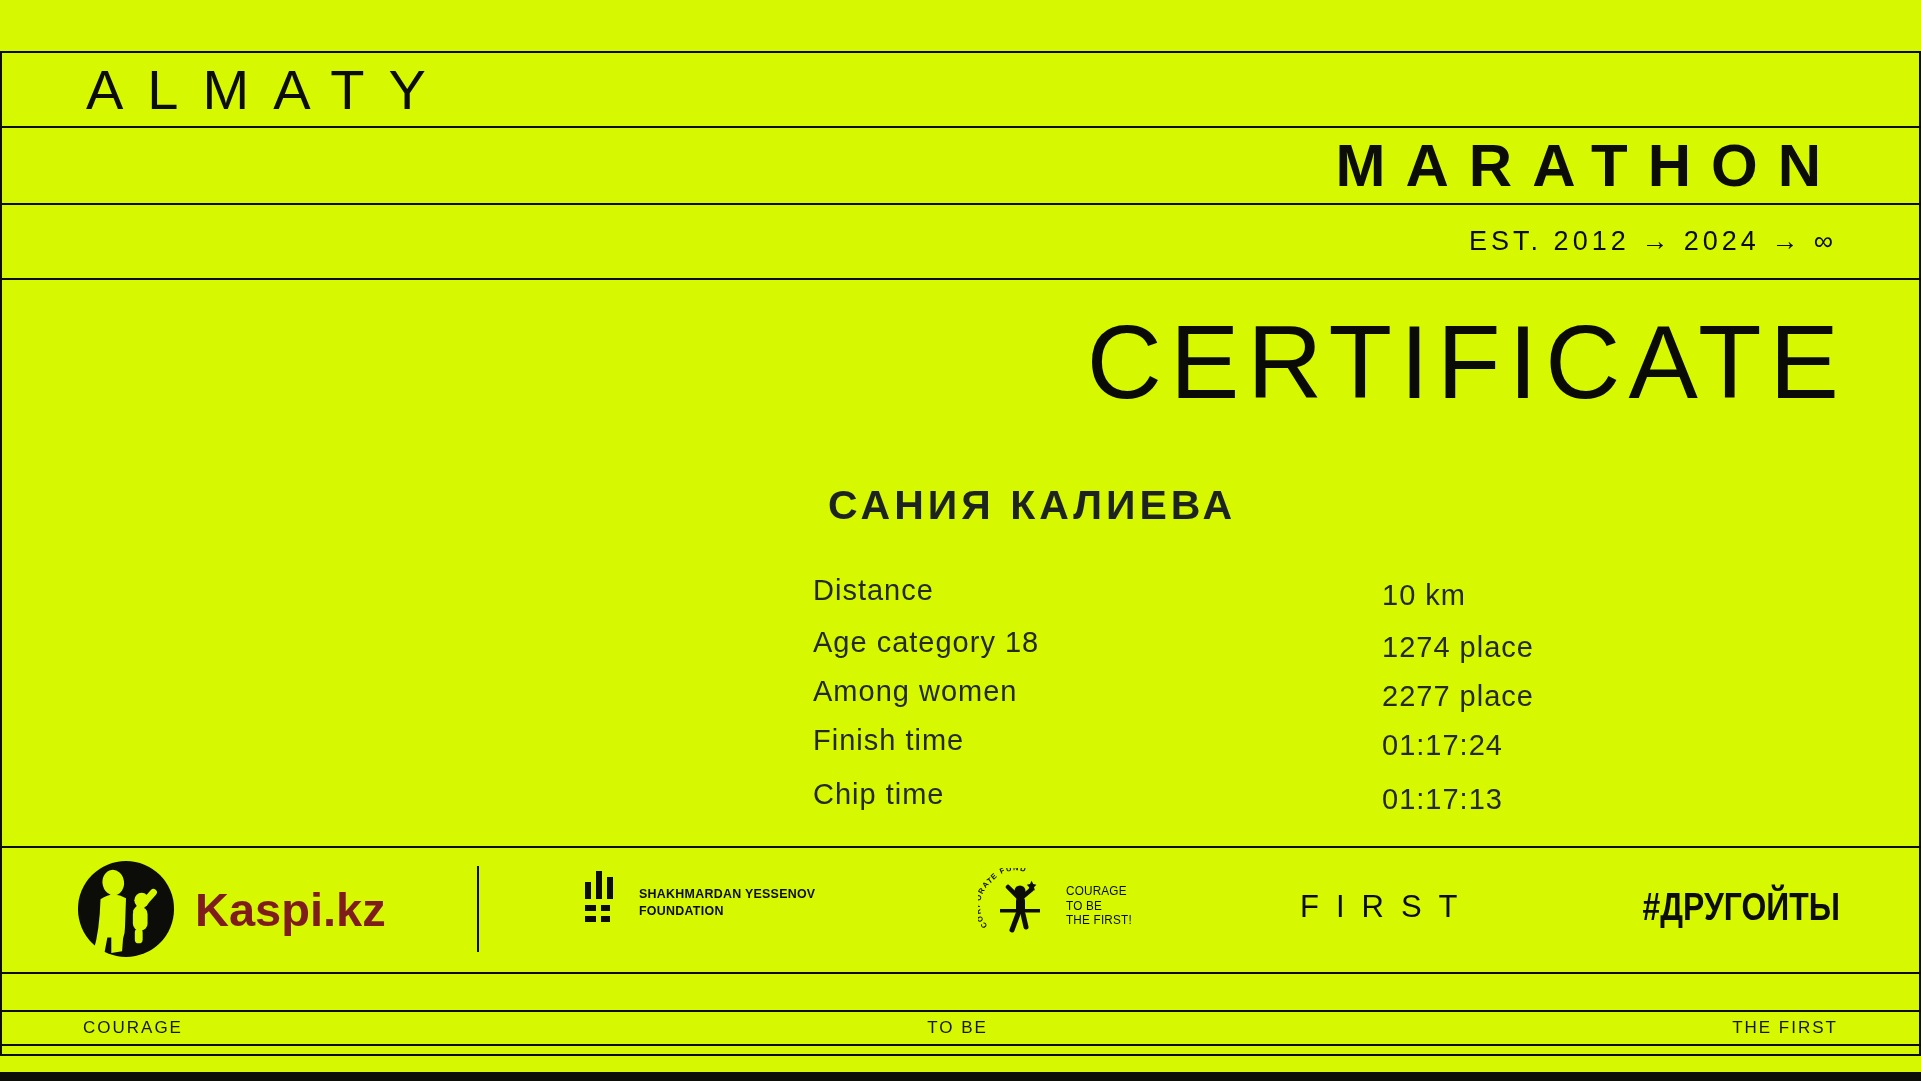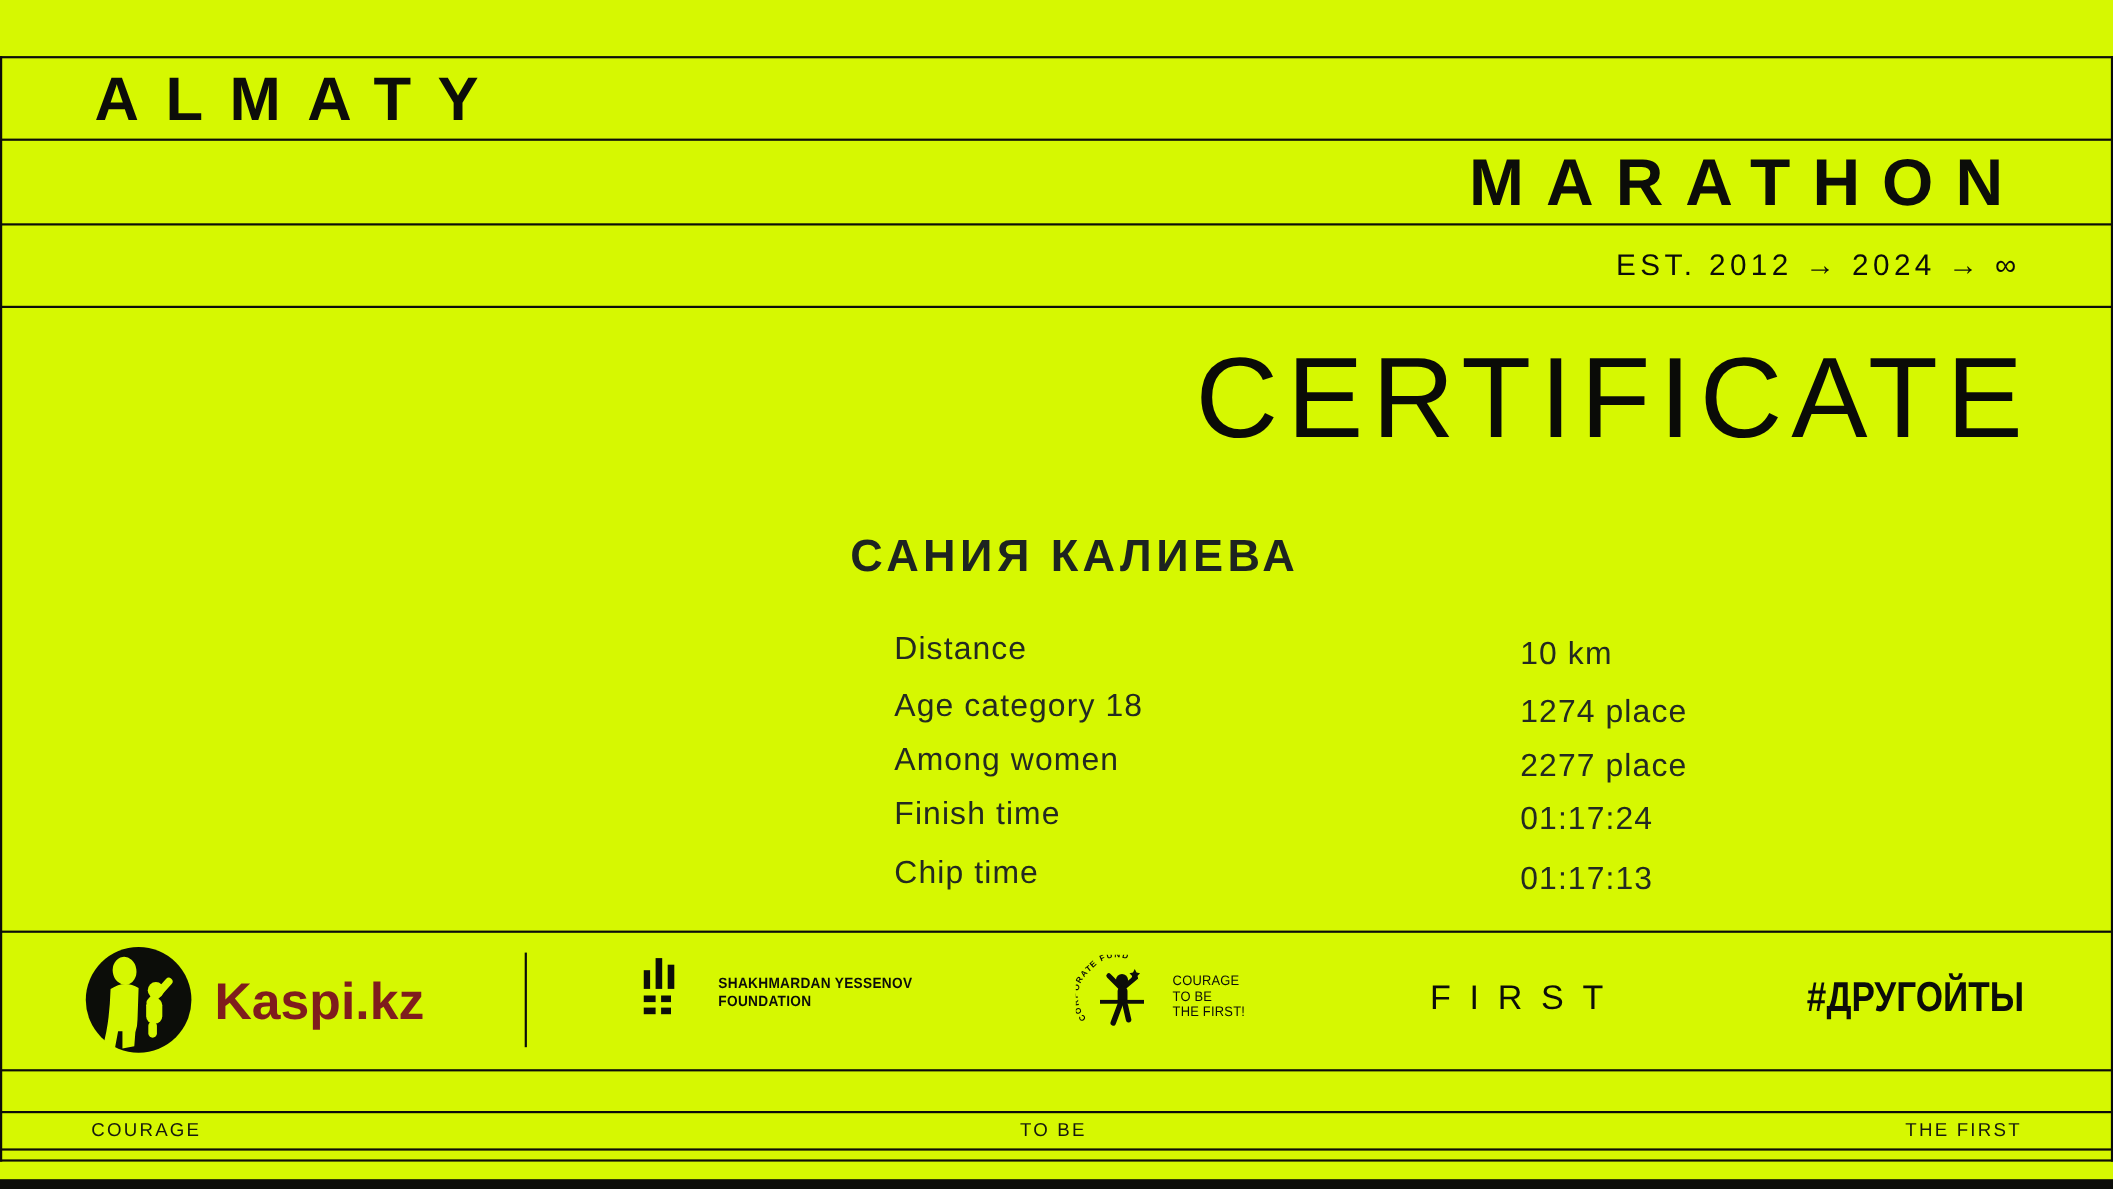--- a/index.html
+++ b/index.html
@@ -5,47 +5,47 @@
   html,body{margin:0;padding:0;background:#1a1a1a;}
   .page{
     position:relative;width:1921px;height:1081px;overflow:hidden;
     background:#d6f801;color:#0c0d09;
     font-family:"Liberation Sans","DejaVu Sans",sans-serif;
   }
   .hline{position:absolute;left:0;right:0;height:2px;background:#0c0d09;}
   .vline{position:absolute;width:2px;background:#0c0d09;}
   .city{
     position:absolute;left:86px;top:53px;height:86px;line-height:73px;
-    font-size:56px;font-weight:700;letter-spacing:24px;white-space:nowrap;
+    font-size:56px;font-weight:400;letter-spacing:24px;white-space:nowrap;
   }
   .event{
     position:absolute;right:80px;top:128px;height:60px;line-height:75px;
     font-size:60px;font-weight:700;letter-spacing:20px;white-space:nowrap;
   }
   .est{
     position:absolute;right:84px;top:205px;height:73px;line-height:73px;
     font-size:27px;font-weight:500;letter-spacing:4px;white-space:nowrap;
   }
   .cert-title{
     position:absolute;right:74px;top:310px;line-height:104px;
     font-size:104px;font-weight:400;letter-spacing:8px;white-space:nowrap;color:#0a0b07;
   }
   .athlete{
-    position:absolute;left:773px;top:482px;font-size:41px;font-weight:700;
+    position:absolute;left:828px;top:482px;font-size:41px;font-weight:700;
     letter-spacing:4px;color:#1d2420;white-space:nowrap;
   }
   .rrow{position:absolute;left:813px;width:760px;height:36px;line-height:36px;
     font-size:29px;letter-spacing:1px;color:#242a21;white-space:nowrap;}
   .rrow .val{position:absolute;left:569px;top:5px;}
   .r0{top:572px}.r1{top:624px}.r2{top:673px}.r3{top:722px}.r4{top:776px}
   .footer-item{position:absolute;display:flex;align-items:center;}
   .kaspi{left:77px;top:858px;height:102px;gap:20px;}
   .kaspi-word{font-size:47px;font-weight:700;letter-spacing:0px;color:#7f1d1d;}
   .sp-divider{left:477px;top:866px;height:86px;}
-  .yessenov{left:585px;top:871px;gap:38px;align-items:flex-start;}
+  .yessenov{left:585px;top:871px;gap:24px;align-items:flex-start;}
   .yessenov-text{font-size:13.5px;font-weight:700;line-height:17px;letter-spacing:.3px;
     margin-top:14px;transform:scaleX(.92);transform-origin:left center;white-space:pre-line;}
   .fund{left:978px;top:868px;gap:12px;}
   .fund-text{font-size:12.5px;font-weight:500;line-height:14.5px;letter-spacing:.2px;
     transform:scaleX(.94);transform-origin:left center;white-space:pre-line;}
   .krida{left:1300px;top:884px;height:46px;font-size:31px;font-weight:300;
     letter-spacing:17px;white-space:nowrap;}
   .hashtag{right:81px;top:884px;height:46px;font-size:38px;font-weight:700;
     letter-spacing:0px;transform:scaleX(.84);transform-origin:right center;white-space:nowrap;}
   .slogan{

